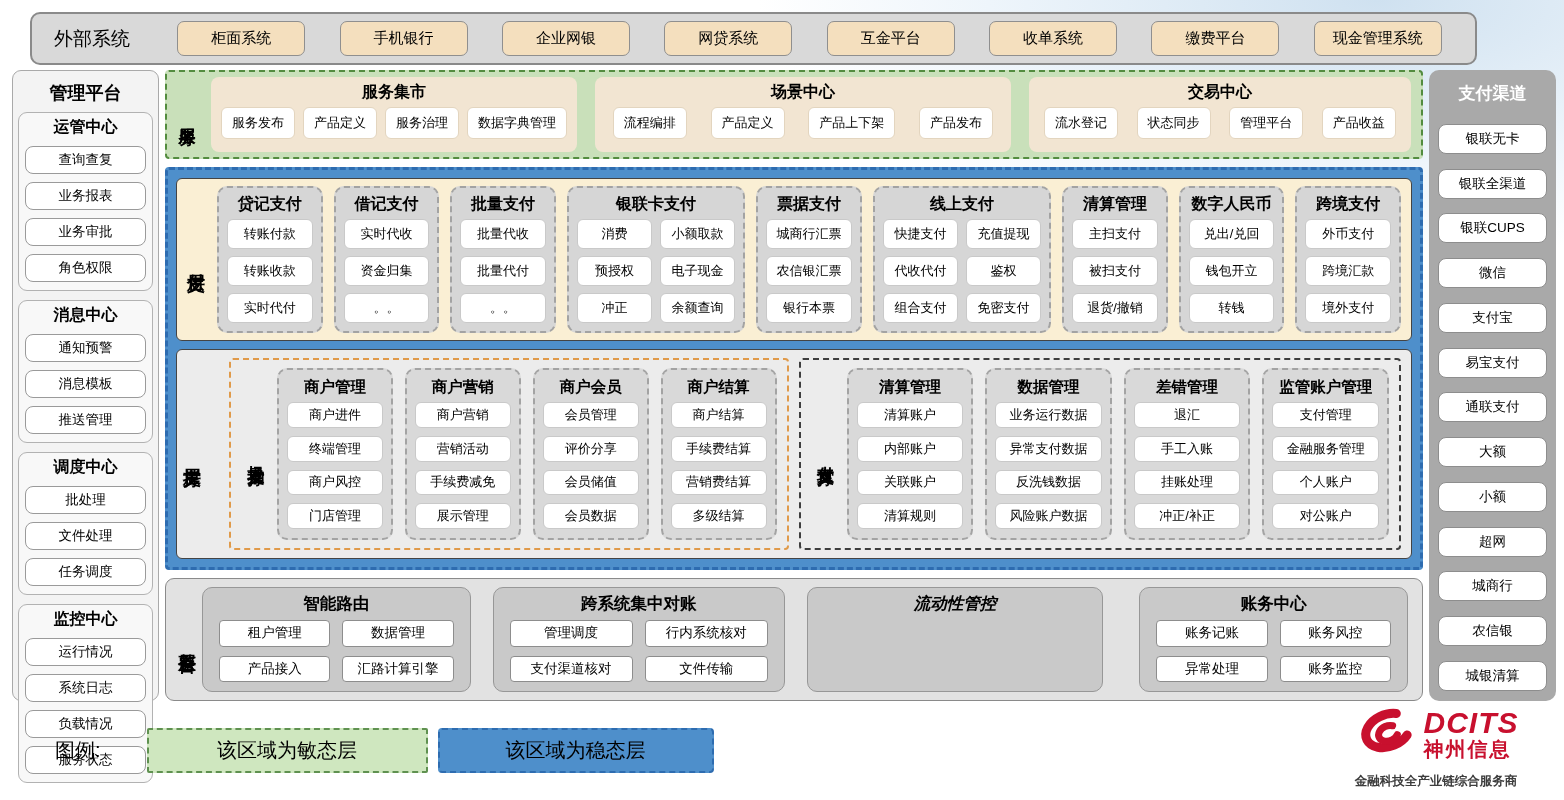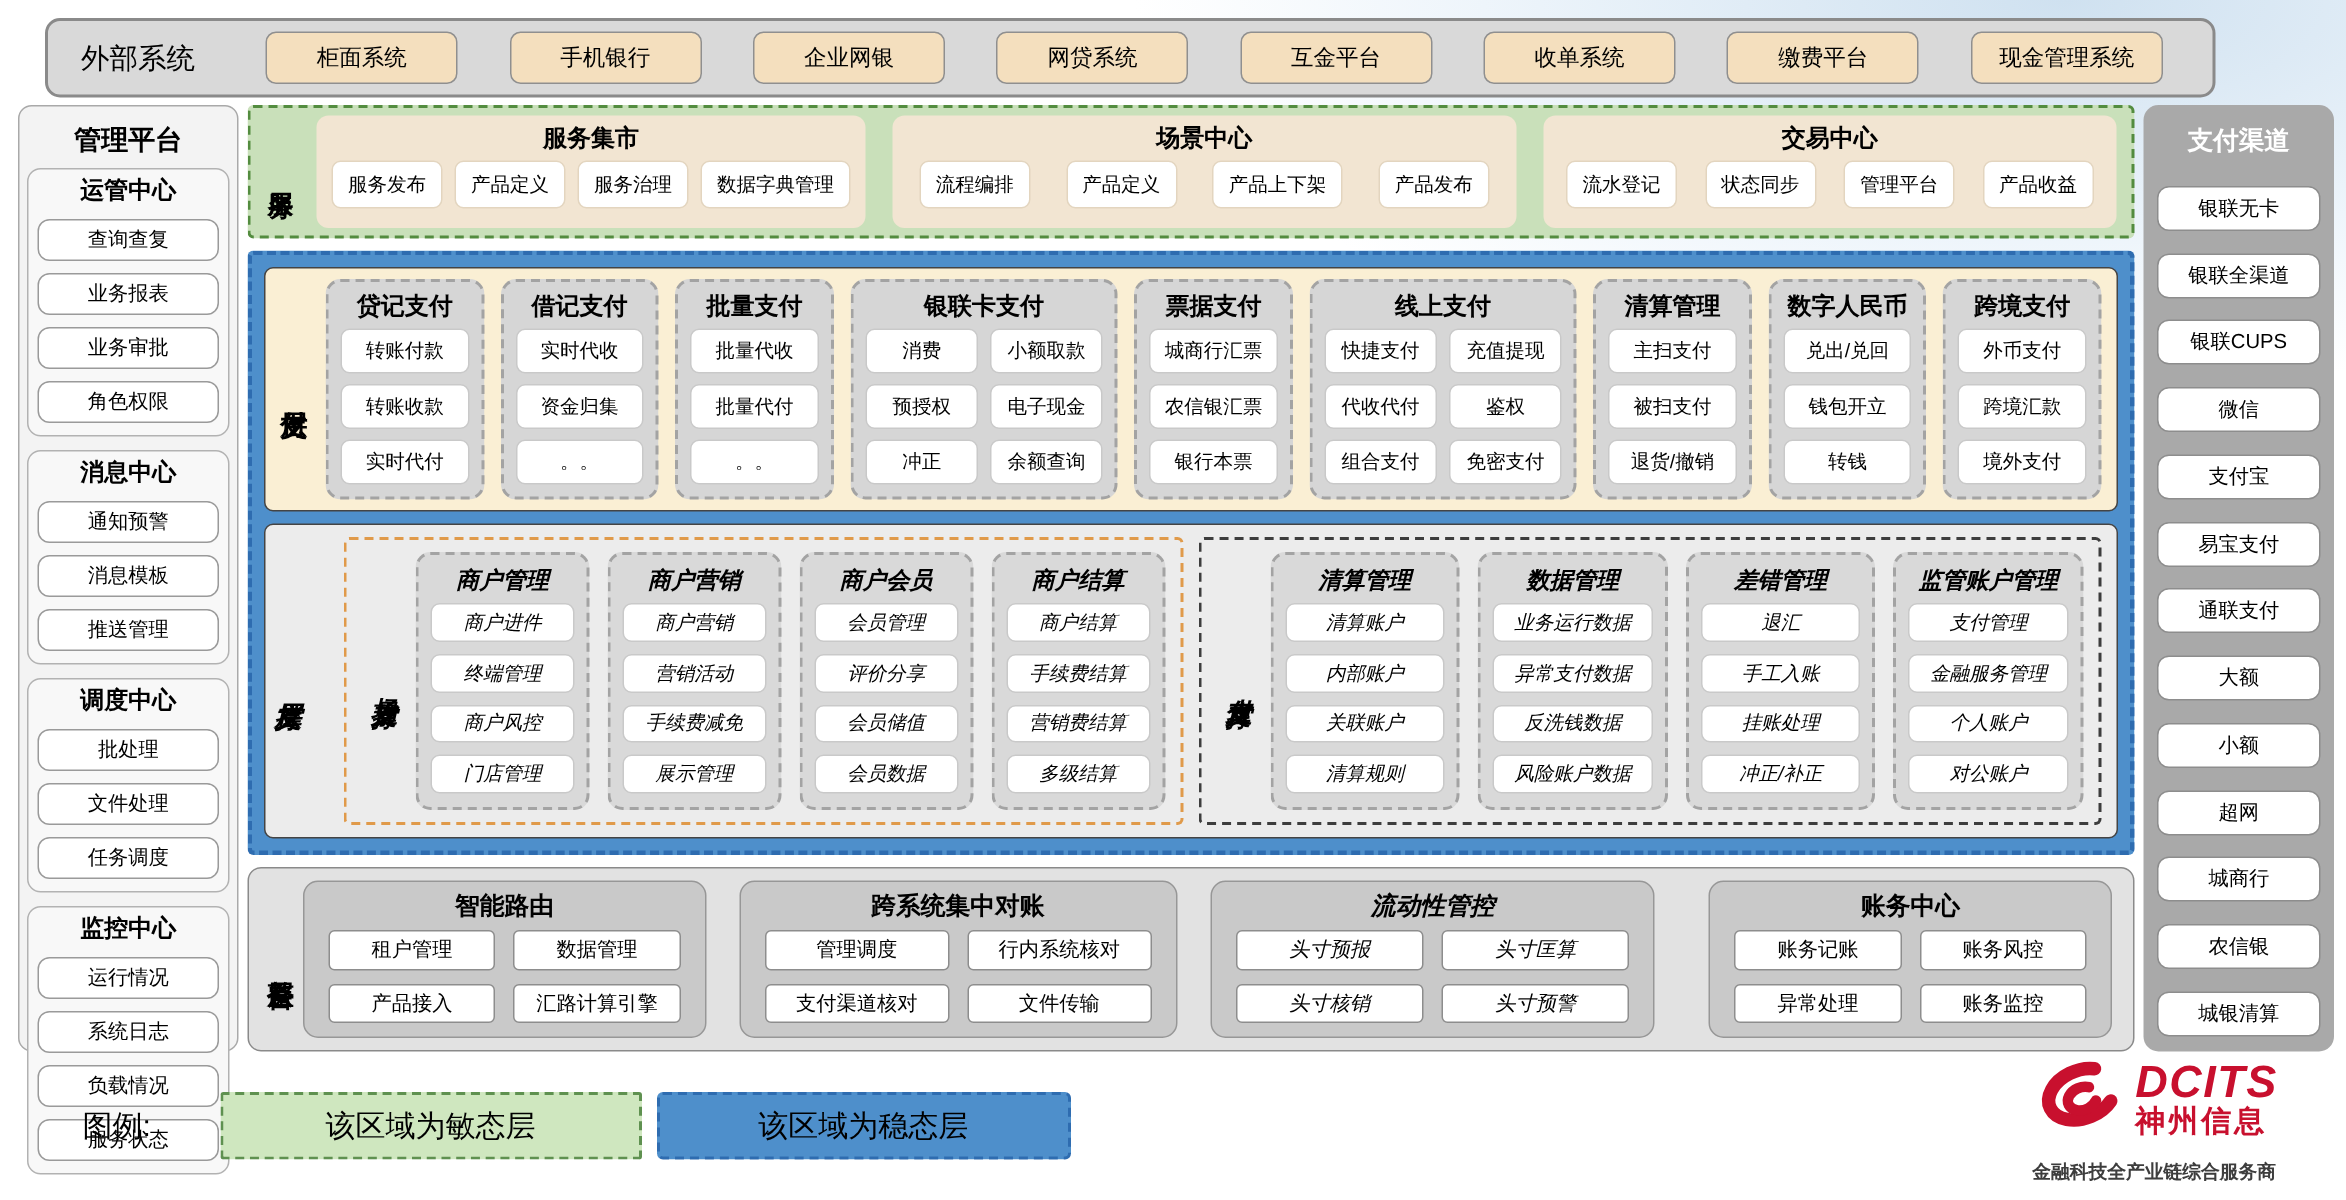--- a/index.html
+++ b/index.html
@@ -89,21 +89,21 @@
   .pay-title { text-align: center; font-size: 16px; font-weight: bold; padding: 3px 0 4px; white-space: nowrap; }
   .pay-grid { flex: 1; display: grid; gap: 7px 8px; align-content: stretch; }
   .pay-chip {
     background: #fff; border-radius: 6px; font-size: 13px; display: flex;
     align-items: center; justify-content: center; white-space: nowrap; min-height: 24px;
     border: 1px solid #c9c9c9; padding: 0 2px;
   }
   
   .support-layer {
     flex: 1; background: #ececec; border: 1.5px solid #444; border-radius: 6px;
-    display: flex; align-items: stretch; gap: 24px; padding: 8px 10px 8px 2px; font-style: italic;
+    display: flex; align-items: stretch; gap: 24px; padding: 8px 10px 8px 2px;
   }
   .support-layer > .vlabel { font-size: 18px; width: 26px; }
   .sup-secs { flex: 1; display: flex; gap: 10px; }
   .sup-sec { border-radius: 4px; display: flex; gap: 6px; padding: 8px 10px; }
   .sup-sec.orange { border: 2px dashed #e09a4a; flex: 1; }
   .sup-sec.dark { border: 2px dashed #3d3d3d; flex: 1.08; }
   .sup-label { font-size: 17px; width: 30px; letter-spacing: 1px; }
   .sup-cols { flex: 1; display: flex; gap: 12px; }
   .sup-col {
     background: #d9d9d9; border: 2px dashed #a3a3a3; border-radius: 10px;
@@ -436,26 +436,20 @@
               <div class="int-title">跨系统集中对账</div>
               <div class="int-grid">
                 <div class="int-chip">管理调度</div>
                 <div class="int-chip">行内系统核对</div>
                 <div class="int-chip">支付渠道核对</div>
                 <div class="int-chip">文件传输</div>
               </div>
             </div>
             <div class="int-group">
               <div class="int-title">流动性管控</div>
-              <div class="int-grid">
-                <div class="int-chip">头寸预报</div>
-                <div class="int-chip">头寸匡算</div>
-                <div class="int-chip">头寸核销</div>
-                <div class="int-chip">头寸预警</div>
-              </div>
             </div>
             <div class="int-group">
               <div class="int-title">账务中心</div>
               <div class="int-grid">
                 <div class="int-chip">账务记账</div>
                 <div class="int-chip">账务风控</div>
                 <div class="int-chip">异常处理</div>
                 <div class="int-chip">账务监控</div>
               </div>
             </div>

